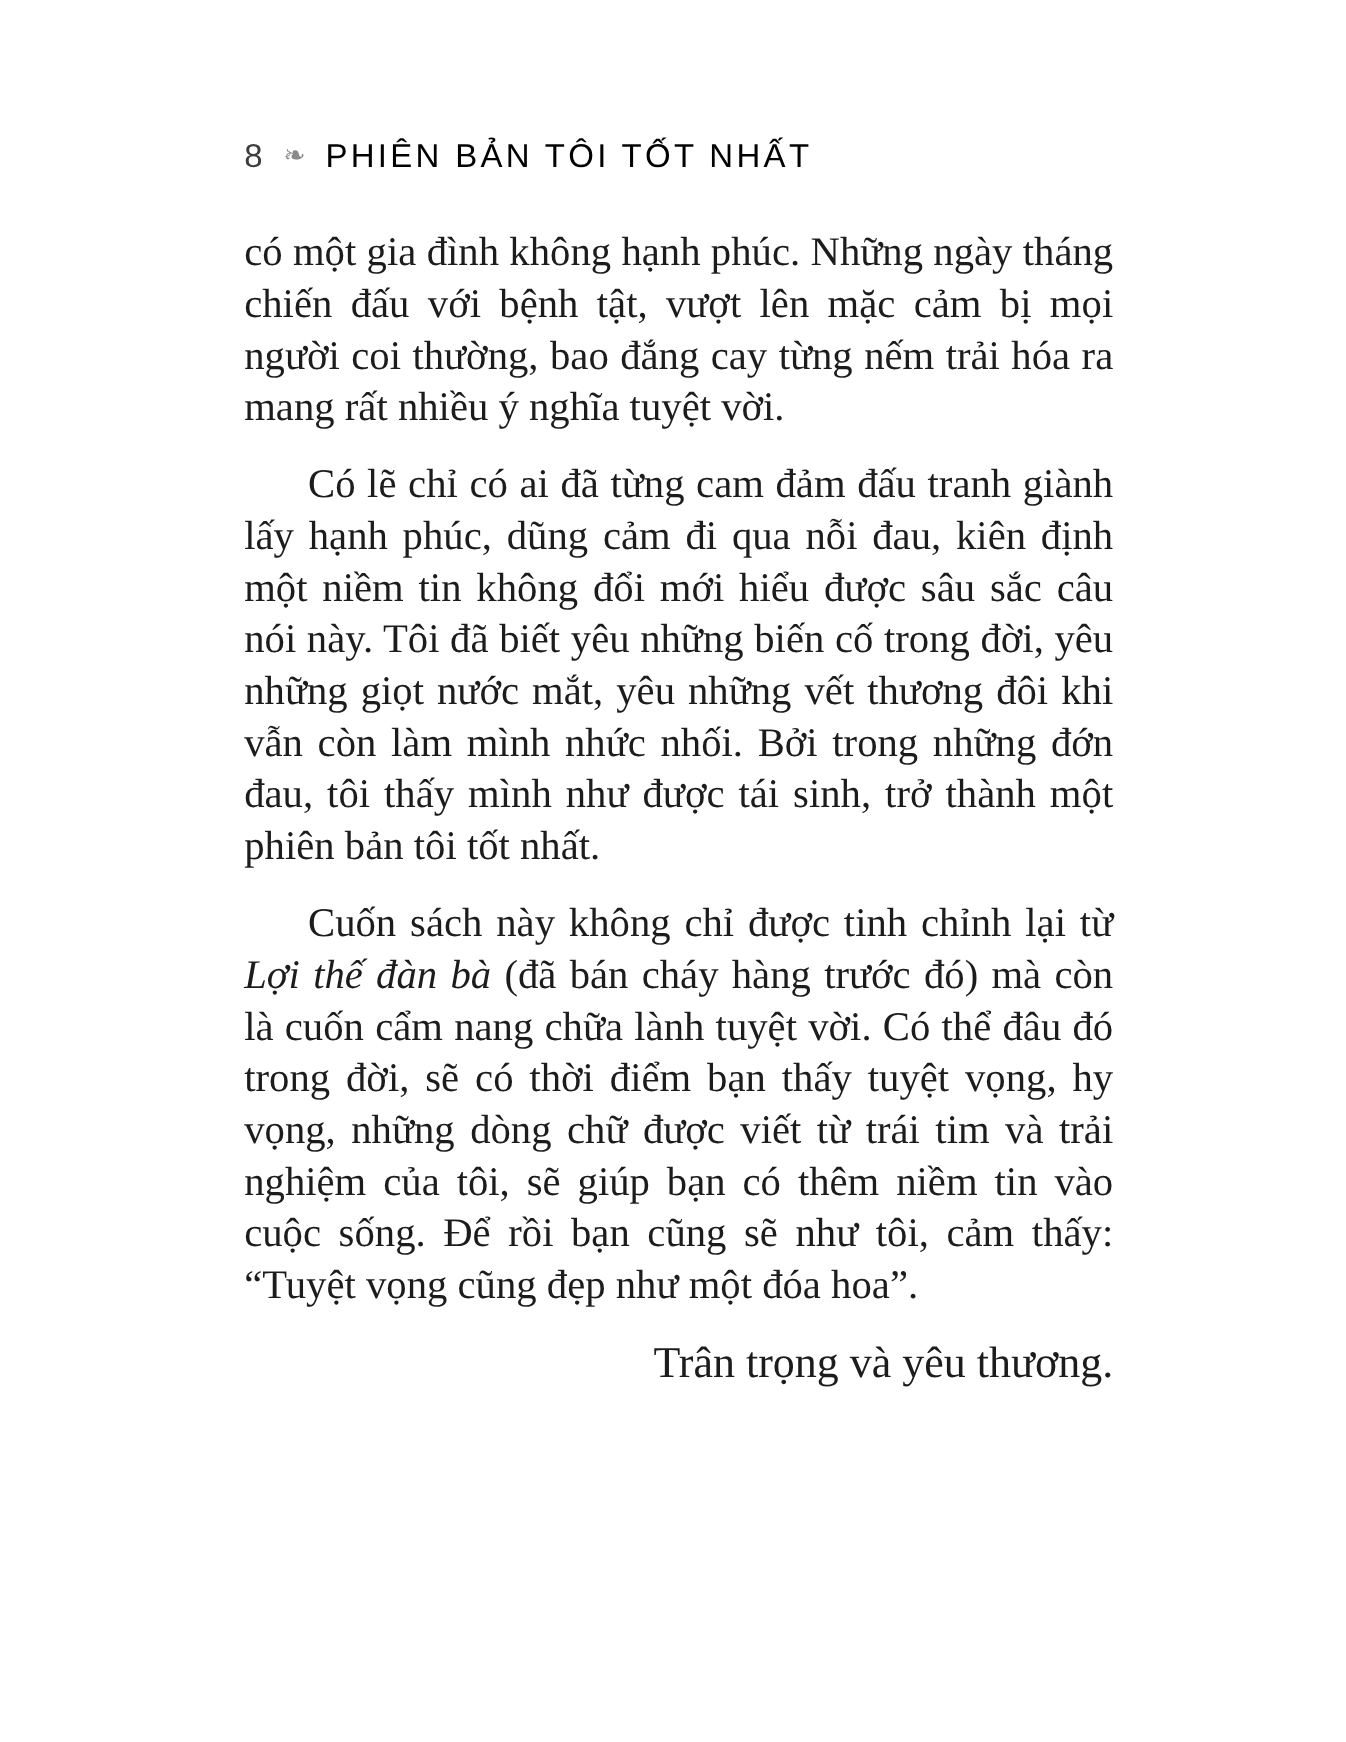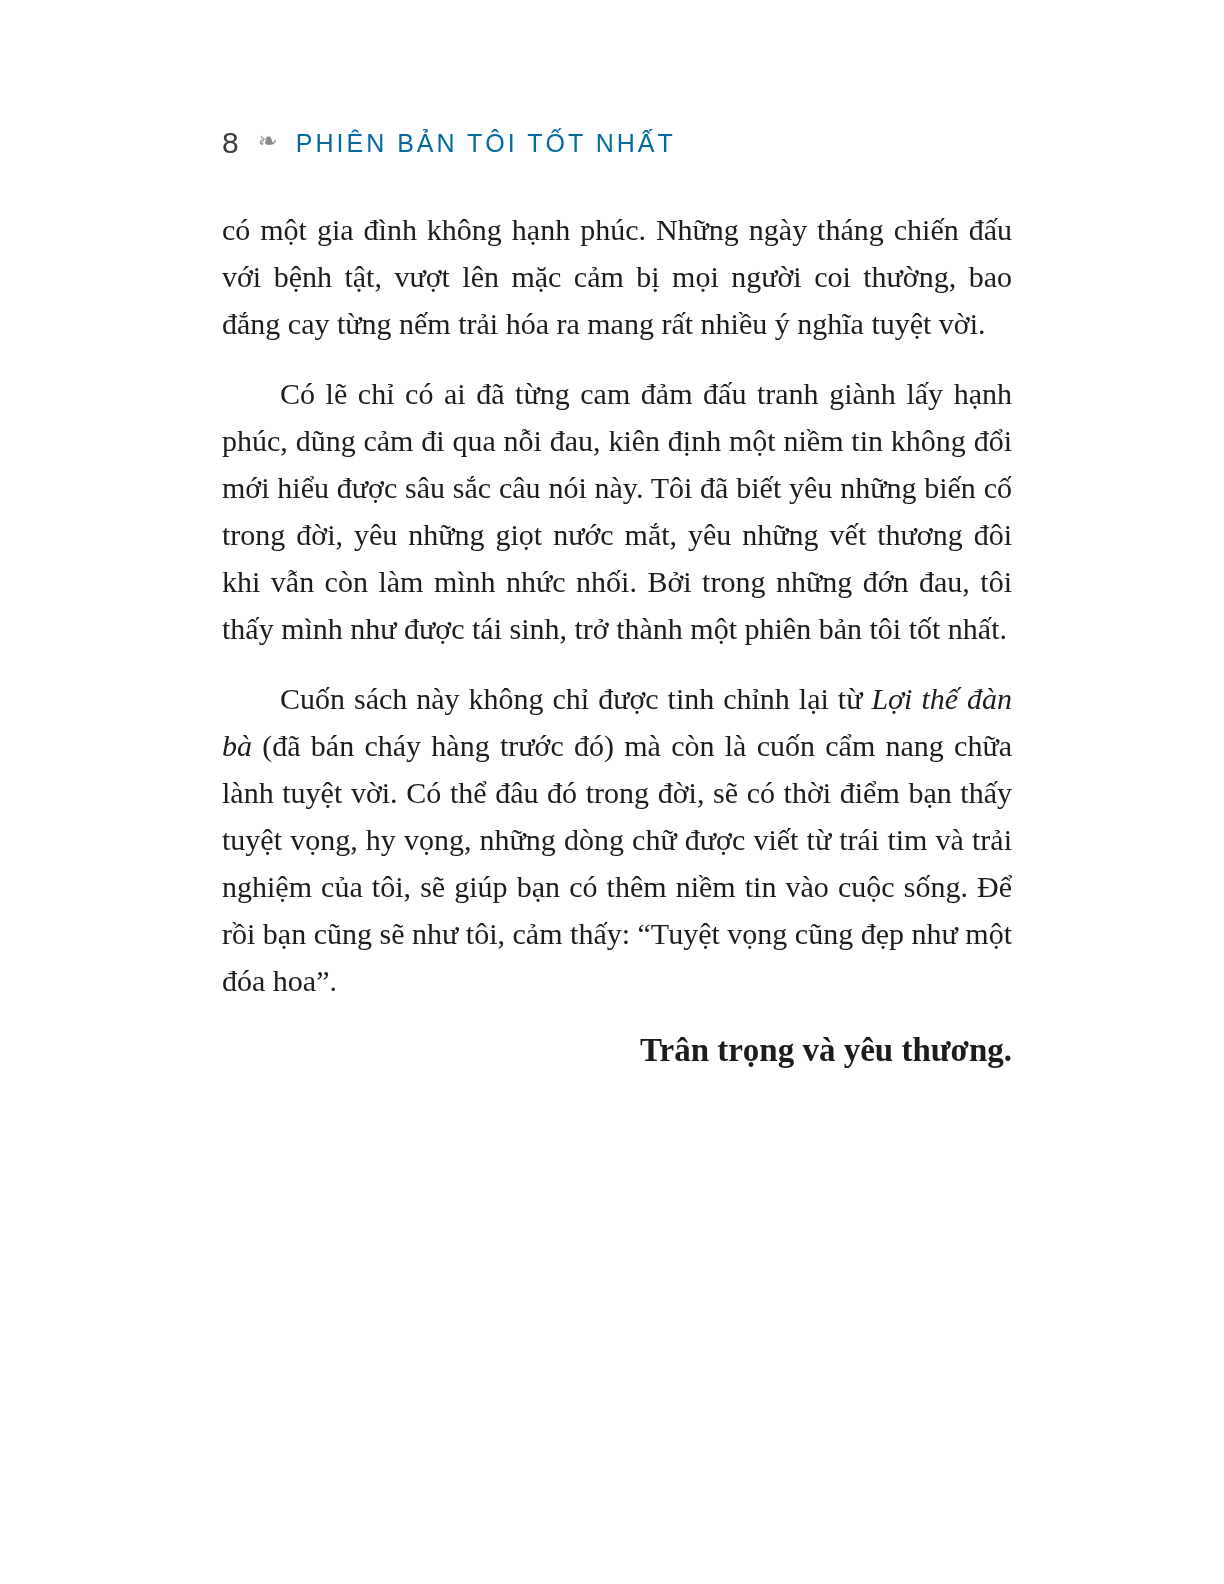--- a/index.html
+++ b/index.html
@@ -36,47 +36,46 @@
   .page-number {
     font-size: 30px;
     letter-spacing: 1px;
   }
   .ornament {
     font-size: 24px;
     color: #8a8a8a;
     transform: translateY(-2px);
   }
   .running-title {
-    font-size: 25px;
+    font-size: 30px;
     letter-spacing: 3px;
-    color: #0369a1;
+    color: #000000;
   }
   .body-text p.para {
     margin: 0 0 23px 0;
-    font-size: 30px;
+    font-size: 37px;
     line-height: 47px;
     text-align: justify;
     color: #1c1c1c;
   }
   .body-text p.para.indent {
     text-indent: 58px;
   }
   .body-text .italic {
     font-style: italic;
   }
   .closing {
     margin-top: 14px;
   }
   .closing-line {
-    font-size: 33px;
+    font-size: 40px;
     line-height: 47px;
     text-align: right;
     margin: 0 0 14px 0;
     color: #1c1c1c;
-    font-weight: bold;
   }
 </style>
 </head>
 <body>
 
 <div class="page">
 
   <div class="running-header">
     <span class="page-number">8</span>
     <span class="ornament">❧</span>

